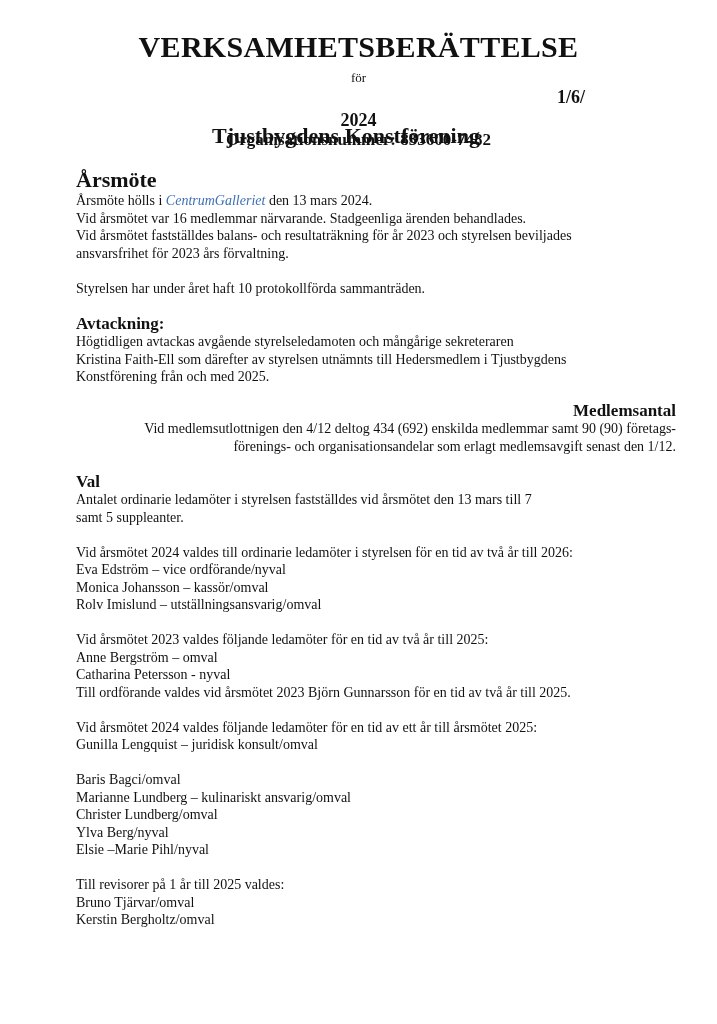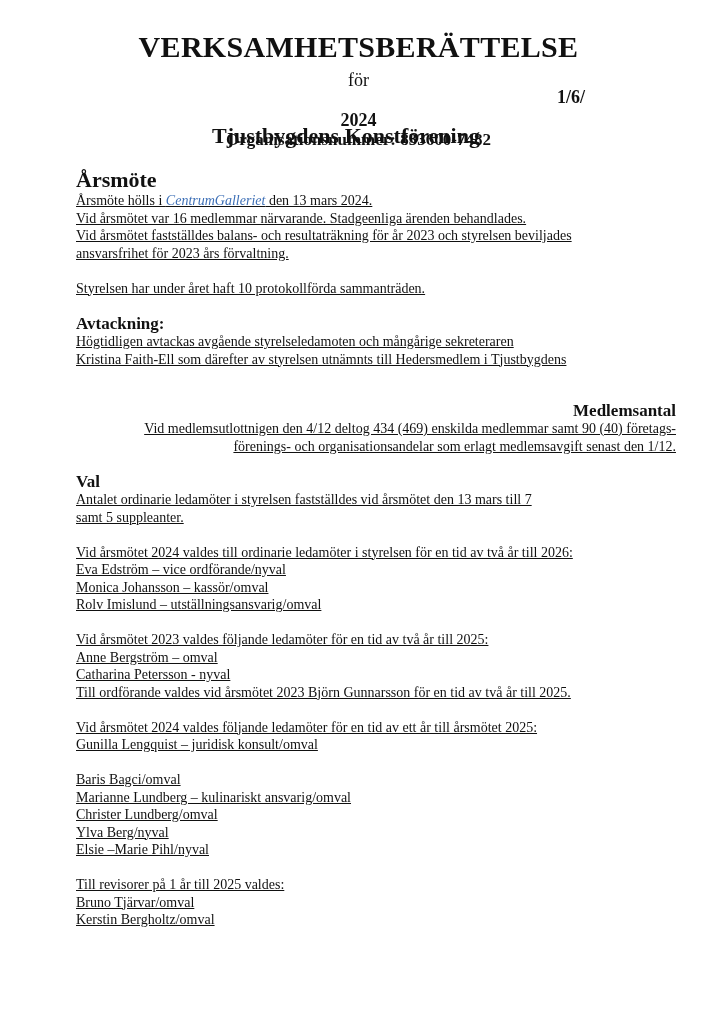--- a/index.html
+++ b/index.html
@@ -1,29 +1,29 @@
 <!DOCTYPE html>
 <html><head>
 <meta charset="utf-8">
 <style>
   html, body { margin: 0; padding: 0; background: #ffffff; }
   body { width: 717px; height: 1024px; position: relative; overflow: hidden;
          font-family: "Liberation Serif", "DejaVu Serif", serif; color: #111; }
   .page { position: absolute; left: 0; top: 0; width: 622px; height: 1024px; }
   .center { position: absolute; left: 0; width: 717px; text-align: center; }
   .title { top: 30px; font-size: 30px; font-weight: bold; letter-spacing: 0.3px; }
-  .for { top: 70px; font-size: 18px; }
+  .for { top: 70px; font-size: 13px; }
   .org-name { position: absolute; left: 212px; top: 87px; font-size: 22px; font-weight: bold; margin-top: 36px; }
   .pagenum { position: absolute; left: 557px; top: 87px; font-size: 18px; font-weight: bold; }
   .year { top: 110px; font-size: 18px; font-weight: bold; }
   .orgnr { top: 130px; font-size: 17px; font-weight: bold; }
   .block { position: absolute; left: 76px; width: 600px; font-size: 14px; line-height: 17.5px; }
   .h1 { font-size: 22px; font-weight: bold; line-height: 24px; }
   .h2 { font-size: 17px; font-weight: bold; line-height: 18px; }
-  .line { white-space: nowrap; text-decoration: underline; }
+  .line { white-space: nowrap; }
   .link { color: #3d6fb6; font-style: italic; }
 </style>
 </head>
 <body>
 
 <div class="page">
 
   <div class="center title">VERKSAMHETSBERÄTTELSE</div>
   <div class="center for">för</div>
   <div class="org-name">Tjustbygdens Konstförening</div>
@@ -37,25 +37,26 @@
     <div class="line">Vid årsmötet var 16 medlemmar närvarande. Stadgeenliga ärenden behandlades.</div>
     <div class="line">Vid årsmötet fastställdes balans- och resultaträkning för år 2023 och styrelsen beviljades</div>
     <div class="line">ansvarsfrihet för 2023 års förvaltning.</div>
     <div class="line" style="margin-top:17.5px;">Styrelsen har under året haft 10 protokollförda sammanträden.</div>
   </div>
 
   <div class="block" style="top:315px;">
     <div class="h2">Avtackning:</div>
     <div class="line">Högtidligen avtackas avgående styrelseledamoten och mångårige sekreteraren</div>
     <div class="line">Kristina Faith-Ell som därefter av styrelsen utnämnts till Hedersmedlem i Tjustbygdens</div>
+    <div class="line">Konstförening från och med 2025.</div>
   </div>
 
   <div class="block" style="top:402px;text-align:right;">
     <div class="h2">Medlemsantal</div>
-    <div class="line">Vid medlemsutlottnigen den 4/12 deltog 434 (469)  enskilda medlemmar samt 90 (40) företags-</div>
+    <div class="line">Vid medlemsutlottnigen den 4/12 deltog 434 (692)  enskilda medlemmar samt 90 (90) företags-</div>
     <div class="line">förenings- och organisationsandelar som erlagt medlemsavgift senast den 1/12.</div>
   </div>
 
   <div class="block" style="top:473px;">
     <div class="h2">Val</div>
     <div class="line">Antalet ordinarie ledamöter i styrelsen fastställdes vid årsmötet den 13 mars till 7</div>
     <div class="line">samt 5 suppleanter.</div>
 
     <div style="margin-top:17.5px;">
       <div class="line">Vid årsmötet 2024 valdes till ordinarie ledamöter i styrelsen för en tid av två år till 2026:</div>

